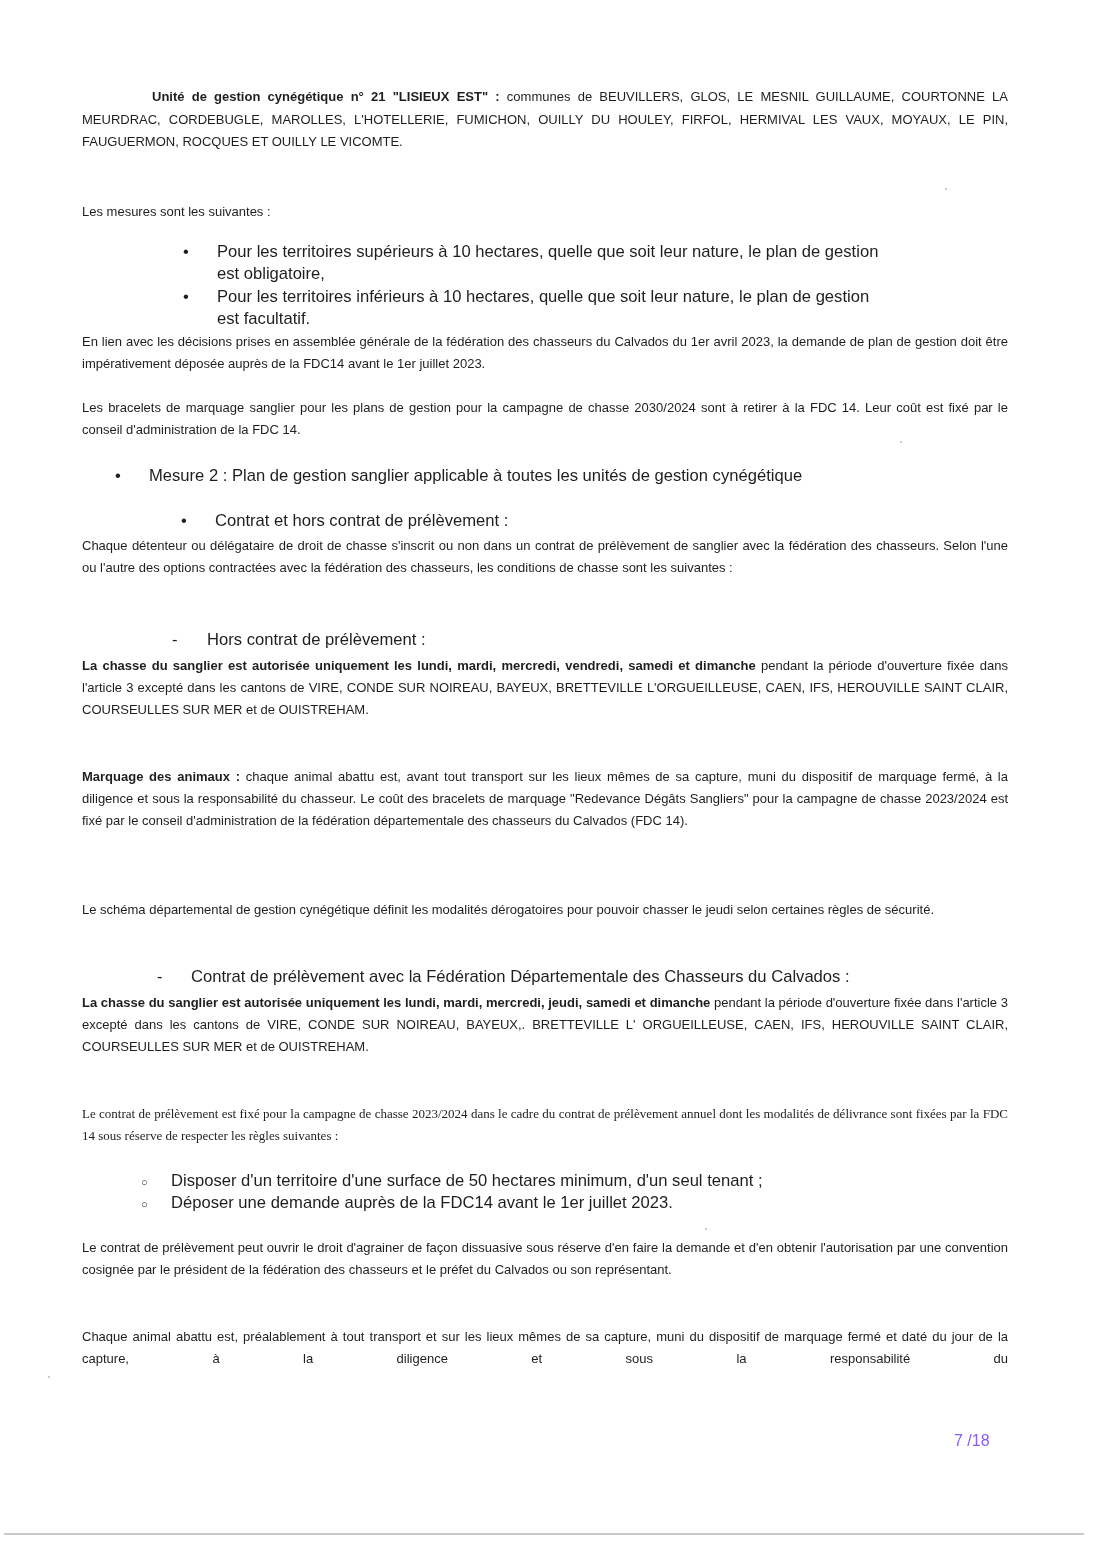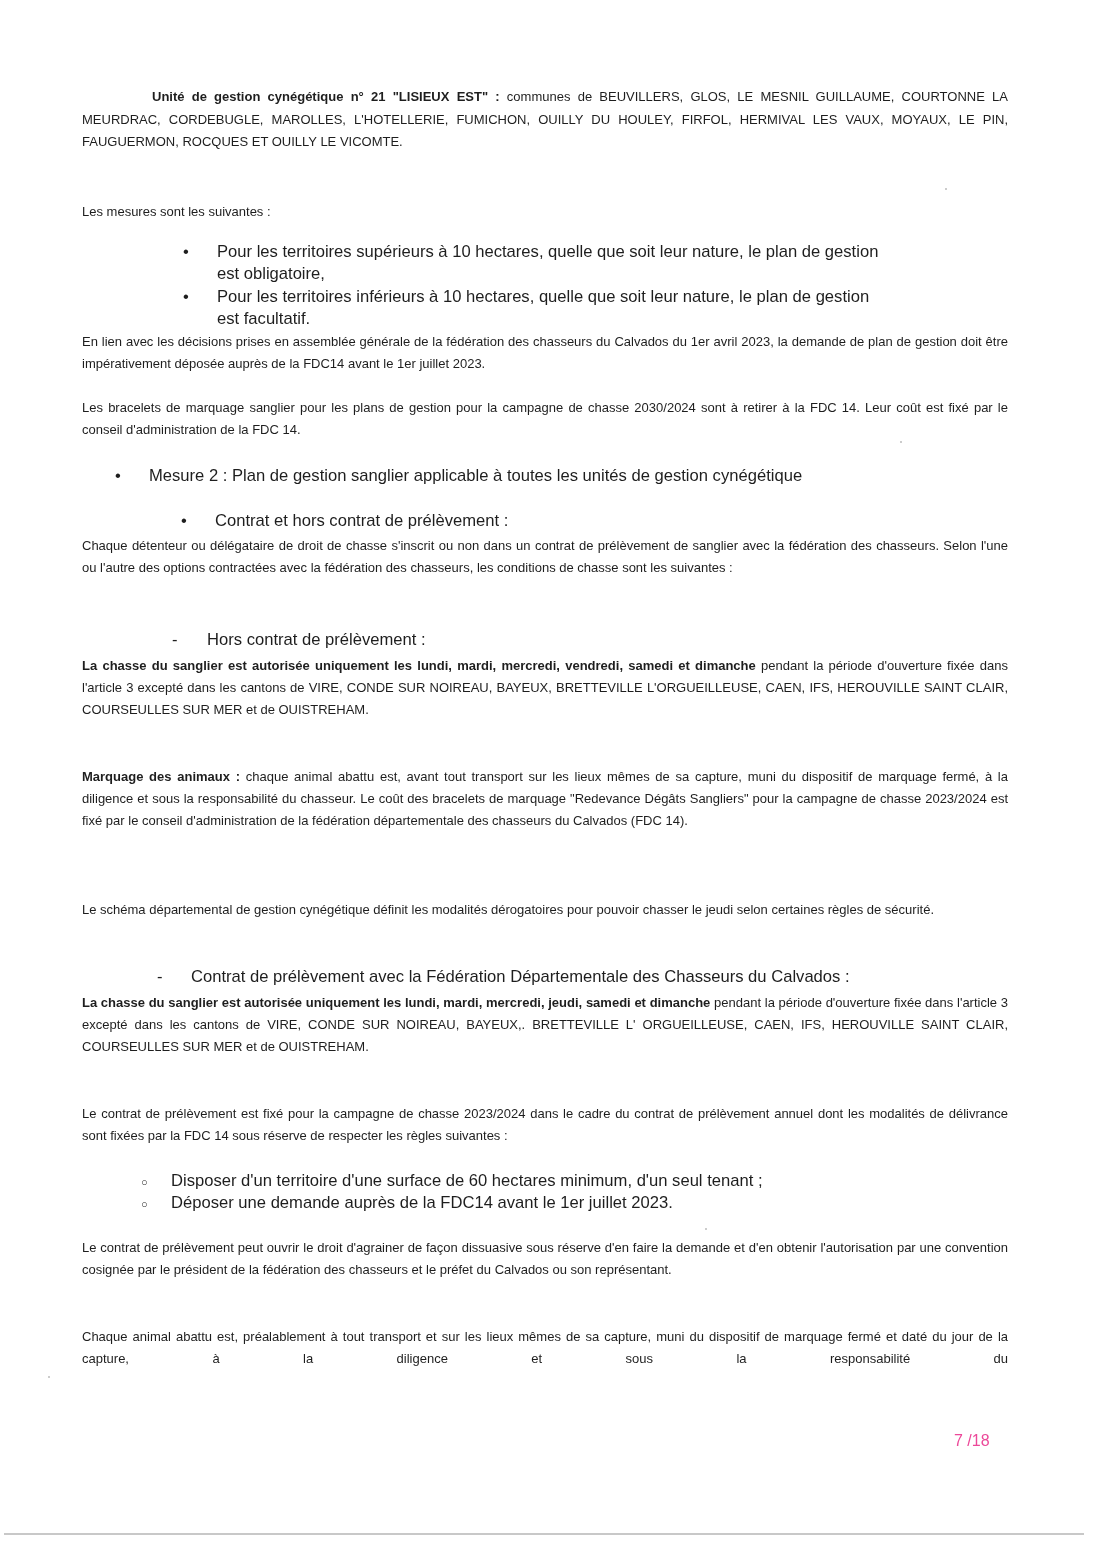--- a/index.html
+++ b/index.html
@@ -10,21 +10,21 @@
   }
   .page { position: absolute; left: 0; top: 0; width: 1094px; height: 1548px; }
   .block { position: absolute; left: 82px; width: 926px; font-size: 13px; line-height: 22px; margin: 0; }
   .justify { text-align: justify; text-align-last: left; }
   .b { font-weight: bold; }
   .u { text-decoration-color: #555; text-underline-offset: 3px; }
   .indent-first { text-indent: 70px; }
   .bullet-row { position: absolute; font-size: 16.6px; line-height: 22px; }
   .bullet-row .mark { position: absolute; left: 0; top: 0; }
   .bullet-row .txt { position: absolute; top: 0; }
-  .page-number { position: absolute; left: 954px; top: 1432px; font-size: 16px; color: #ec4899; }
+  .page-number { position: absolute; left: 954px; top: 1432px; font-size: 16px; color: #8b5cf6; }
   .scan-line { position: absolute; left: 4px; top: 1533px; width: 1080px; height: 2px; background: #c8c8c8; }
   .speck { position: absolute; width: 2px; height: 2px; background: #bbb; border-radius: 1px; }
 </style>
 </head>
 <body>
 
 <div class="page">
 
   <p class="block justify indent-first" style="top:86px; line-height:22.5px;"><span class="b">Unité de gestion cynégétique n° 21 "LISIEUX EST" :</span><span> communes de BEUVILLERS, GLOS, LE MESNIL GUILLAUME, COURTONNE LA MEURDRAC, CORDEBUGLE, MAROLLES, L'HOTELLERIE, FUMICHON, OUILLY DU HOULEY, FIRFOL, HERMIVAL LES VAUX, MOYAUX, LE PIN, FAUGUERMON, ROCQUES ET OUILLY LE VICOMTE.</span></p>
 
@@ -69,25 +69,25 @@
 
   <p class="block justify" style="top:899px;">Le schéma départemental de gestion cynégétique définit les modalités dérogatoires pour pouvoir chasser le jeudi selon certaines règles de sécurité.</p>
 
   <div class="bullet-row" style="left:157px; top:966px; width:860px;">
     <span class="mark">-</span>
     <span class="txt" style="left:34px; white-space:nowrap;"><span class="u">Contrat de prélèvement avec la Fédération Départementale des Chasseurs du Calvados</span><span> :</span></span>
   </div>
 
   <p class="block justify" style="top:992px;"><span class="b">La chasse du sanglier est autorisée uniquement les lundi, mardi, mercredi, jeudi, samedi et dimanche</span><span> pendant la période d'ouverture fixée dans l'article 3 excepté dans les cantons de VIRE, CONDE SUR NOIREAU, BAYEUX,. BRETTEVILLE L' ORGUEILLEUSE, CAEN, IFS, HEROUVILLE SAINT CLAIR, COURSEULLES SUR MER et de OUISTREHAM.</span></p>
 
-  <p class="block justify" style="top:1103px;">Le contrat de prélèvement est fixé pour la campagne de chasse 2023/2024 dans le cadre du contrat de prélèvement annuel dont les modalités de délivrance sont fixées par la FDC 14 sous réserve de respecter les règles suivantes :</p>
+  <p class="block justify" style="top:1103px;font-family:Liberation Serif, serif;">Le contrat de prélèvement est fixé pour la campagne de chasse 2023/2024 dans le cadre du contrat de prélèvement annuel dont les modalités de délivrance sont fixées par la FDC 14 sous réserve de respecter les règles suivantes :</p>
 
   <div class="bullet-row" style="left:141px; top:1170px; width:800px;">
     <span class="mark" style="font-size:11px; top:1px;">○</span>
-    <span class="txt" style="left:30px; white-space:nowrap;">Disposer d'un territoire d'une surface de 60 hectares minimum, d'un seul tenant ;</span>
+    <span class="txt" style="left:30px; white-space:nowrap;">Disposer d'un territoire d'une surface de 50 hectares minimum, d'un seul tenant ;</span>
   </div>
 
   <div class="bullet-row" style="left:141px; top:1192px; width:800px;">
     <span class="mark" style="font-size:11px; top:1px;">○</span>
     <span class="txt" style="left:30px; white-space:nowrap;">Déposer une demande auprès de la FDC14 avant le 1er juillet 2023.</span>
   </div>
 
   <p class="block justify" style="top:1237px;">Le contrat de prélèvement peut ouvrir le droit d'agrainer de façon dissuasive sous réserve d'en faire la demande et d'en obtenir l'autorisation par une convention cosignée par le président de la fédération des chasseurs et le préfet du Calvados ou son représentant.</p>
 
   <p class="block justify" style="top:1326px; text-align-last: justify;">Chaque animal abattu est, préalablement à tout transport et sur les lieux mêmes de sa capture, muni du dispositif de marquage fermé et daté du jour de la capture, à la diligence et sous la responsabilité du</p>

